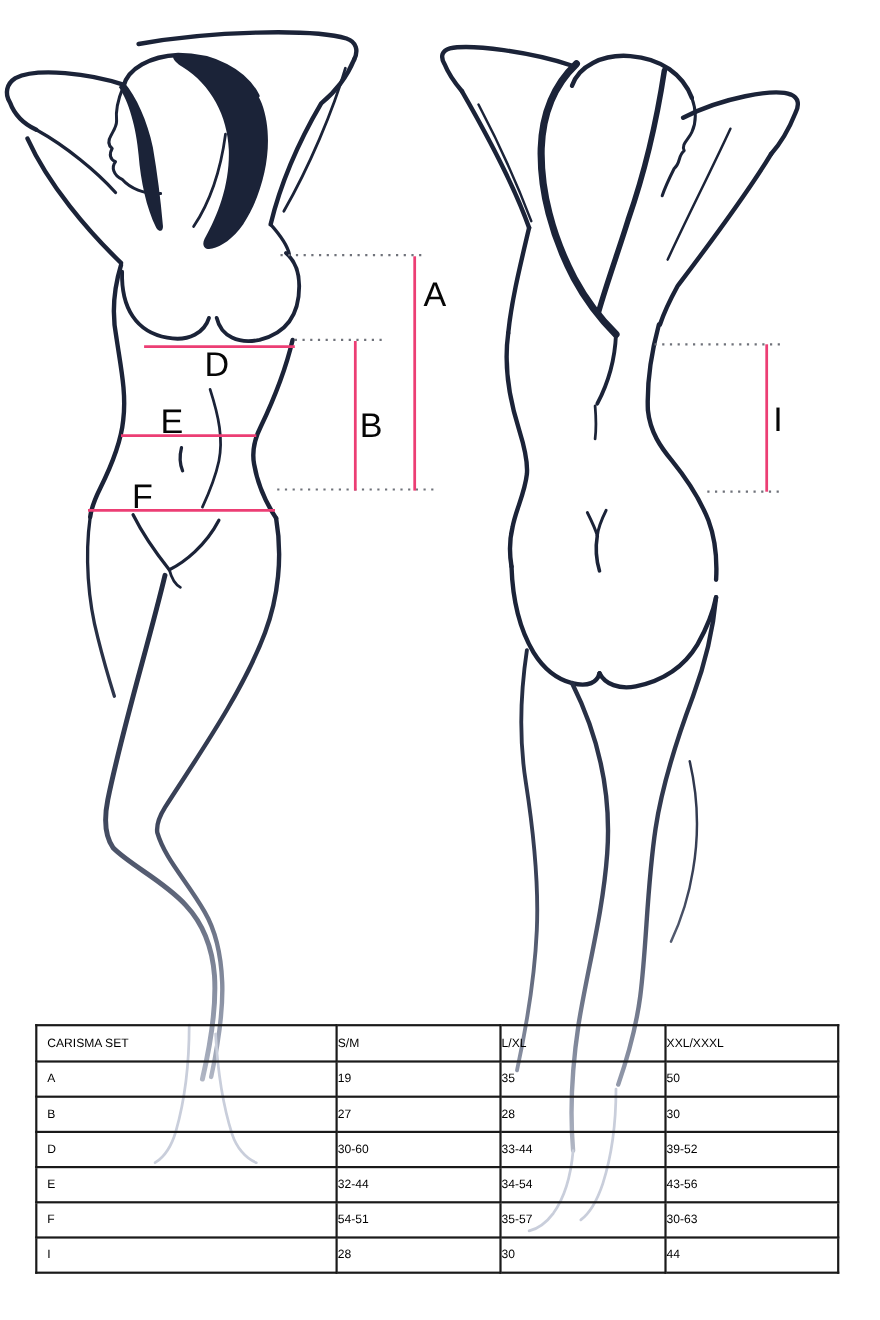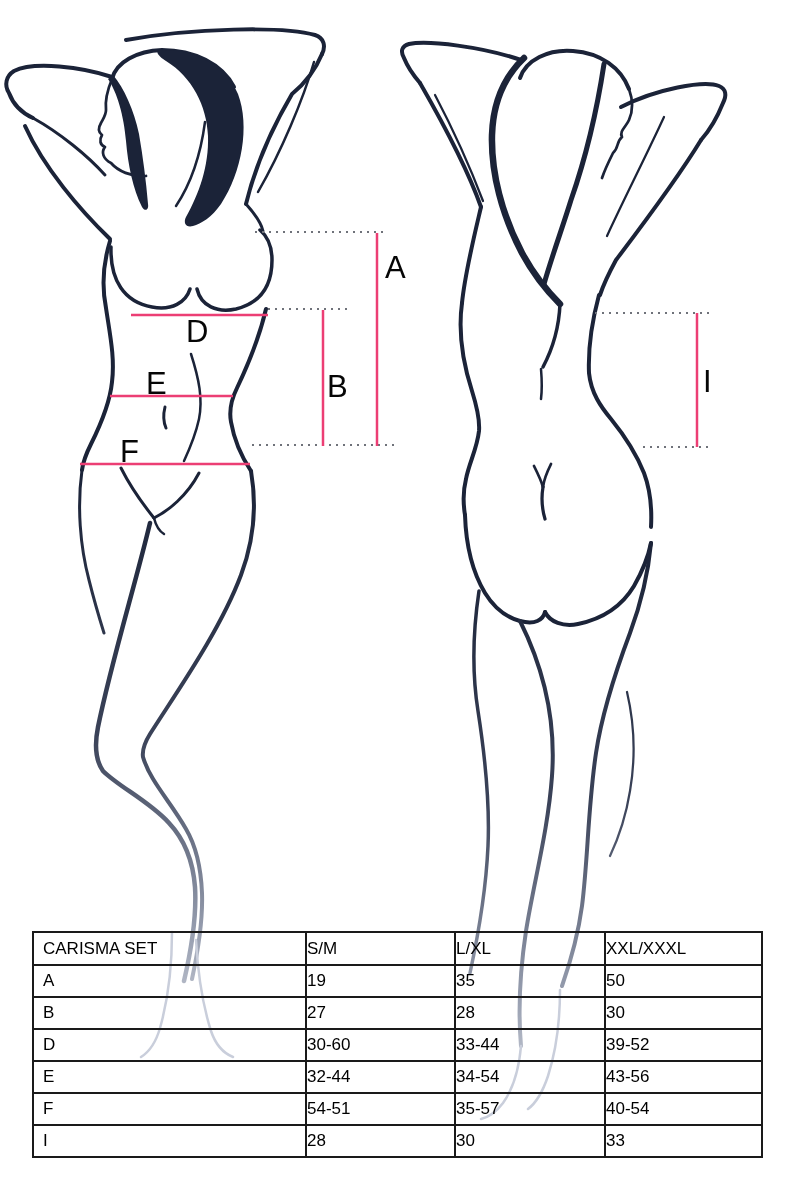--- a/index.html
+++ b/index.html
@@ -22,21 +22,21 @@
   .foot{fill:none;stroke:#c9cedb;stroke-linecap:round;}
   
   .mlabel{
     position:absolute;font-size:31px;line-height:32px;color:#060606;
     font-family:"Liberation Sans",sans-serif;
   }
   
   .size-table{
     position:absolute;left:32px;top:931px;width:729px;
     border-collapse:collapse;table-layout:fixed;
-    font-size:17px;color:#000;background:transparent;
+    font-size:11px;color:#000;background:transparent;
   }
   .size-table td{
     border:2px solid var(--table-border);
     height:30px;padding:0;text-align:left;vertical-align:middle;
     background:transparent;
   }
   .size-table td.rowlabel{text-align:left;padding-left:9px;}
   .size-table tr.head td{height:31px;}
 </style>
 </head>
@@ -191,24 +191,24 @@
         <tr>
           <td class="rowlabel">E</td>
           <td>32-44</td>
           <td>34-54</td>
           <td>43-56</td>
         </tr>
         <tr>
           <td class="rowlabel">F</td>
           <td>54-51</td>
           <td>35-57</td>
-          <td>40-54</td>
+          <td>30-63</td>
         </tr>
         <tr>
           <td class="rowlabel">I</td>
           <td>28</td>
           <td>30</td>
-          <td>33</td>
+          <td>44</td>
         </tr>
       </tbody>
   </table>
 
 </div>
 
 </body></html>

